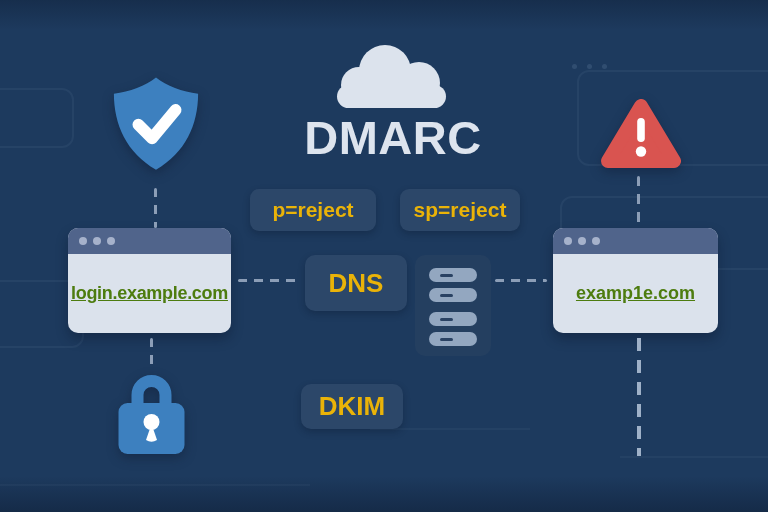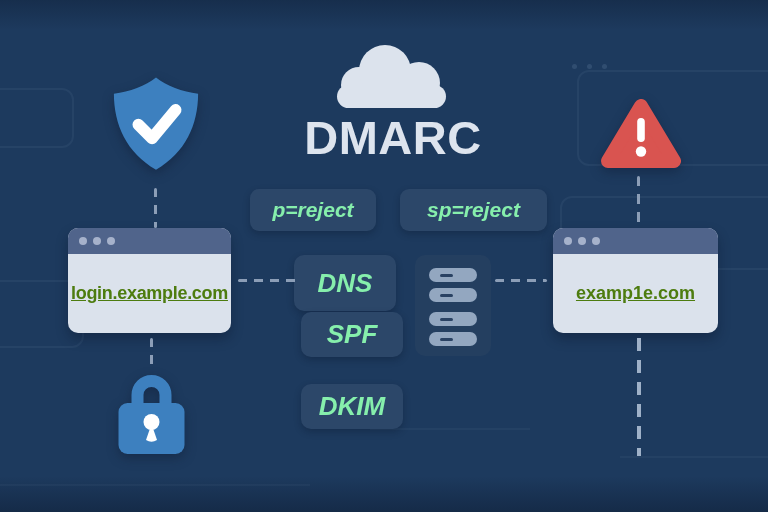--- a/index.html
+++ b/index.html
@@ -29,27 +29,27 @@
   
   .dmarc-title {
     left:283px; top:112px; width:220px; text-align:center;
     font-size:47px; line-height:52px; font-weight:bold;
     color:#dde4ee; letter-spacing:0.5px;
   }
 
   
   .badge {
     position:absolute; display:flex; align-items:center; justify-content:center;
-    background:#2c4769; color:#86efac; font-weight:bold;
-    border-radius:9px; box-shadow:0 3px 7px rgba(8,18,36,0.28);font-style:italic;
+    background:#2c4769; color:#eab308; font-weight:bold;
+    border-radius:9px; box-shadow:0 3px 7px rgba(8,18,36,0.28);
   }
   .b-p   { left:250px; top:189px; width:126px; height:42px; font-size:21px; }
-  .b-sp  { left:400px; top:189px; width:147px; height:42px; font-size:21px; }
+  .b-sp  { left:400px; top:189px; width:120px; height:42px; font-size:21px; }
   .b-rec { border-radius:10px; font-size:26px; width:102px; }
-  .b-dns  { left:294px; top:255px; height:56px; }
+  .b-dns  { left:305px; top:255px; height:56px; }
   .b-spf  { left:301px; top:312px; height:45px; }
   .b-dkim { left:301px; top:384px; height:45px; }
 
   
   .server {
     left:415px; top:255px; width:76px; height:101px;
     background:#243f60; border-radius:10px;
   }
   .srv-bar {
     position:absolute; left:14px; width:48px; height:14px;
@@ -130,21 +130,20 @@
       <polygon points="43,12 76,67 10,67" fill="#d95450" stroke="#d95450" stroke-width="14" stroke-linejoin="round"></polygon>
       <rect x="39.2" y="24" width="7.6" height="24" rx="3.8" fill="#ffffff"></rect>
       <circle cx="43" cy="57.5" r="5.2" fill="#ffffff"></circle>
     </svg>
   </div>
 
   <div class="badge b-p">p=reject</div>
   <div class="badge b-sp">sp=reject</div>
 
   <div class="badge b-rec b-dns">DNS</div>
-  <div class="badge b-rec b-spf">SPF</div>
   <div class="badge b-rec b-dkim">DKIM</div>
 
   <div class="abs server">
     <div class="srv-bar sb1">
         <i></i>
       </div>
     <div class="srv-bar sb2">
         <i></i>
       </div>
     <div class="srv-bar sb3">

